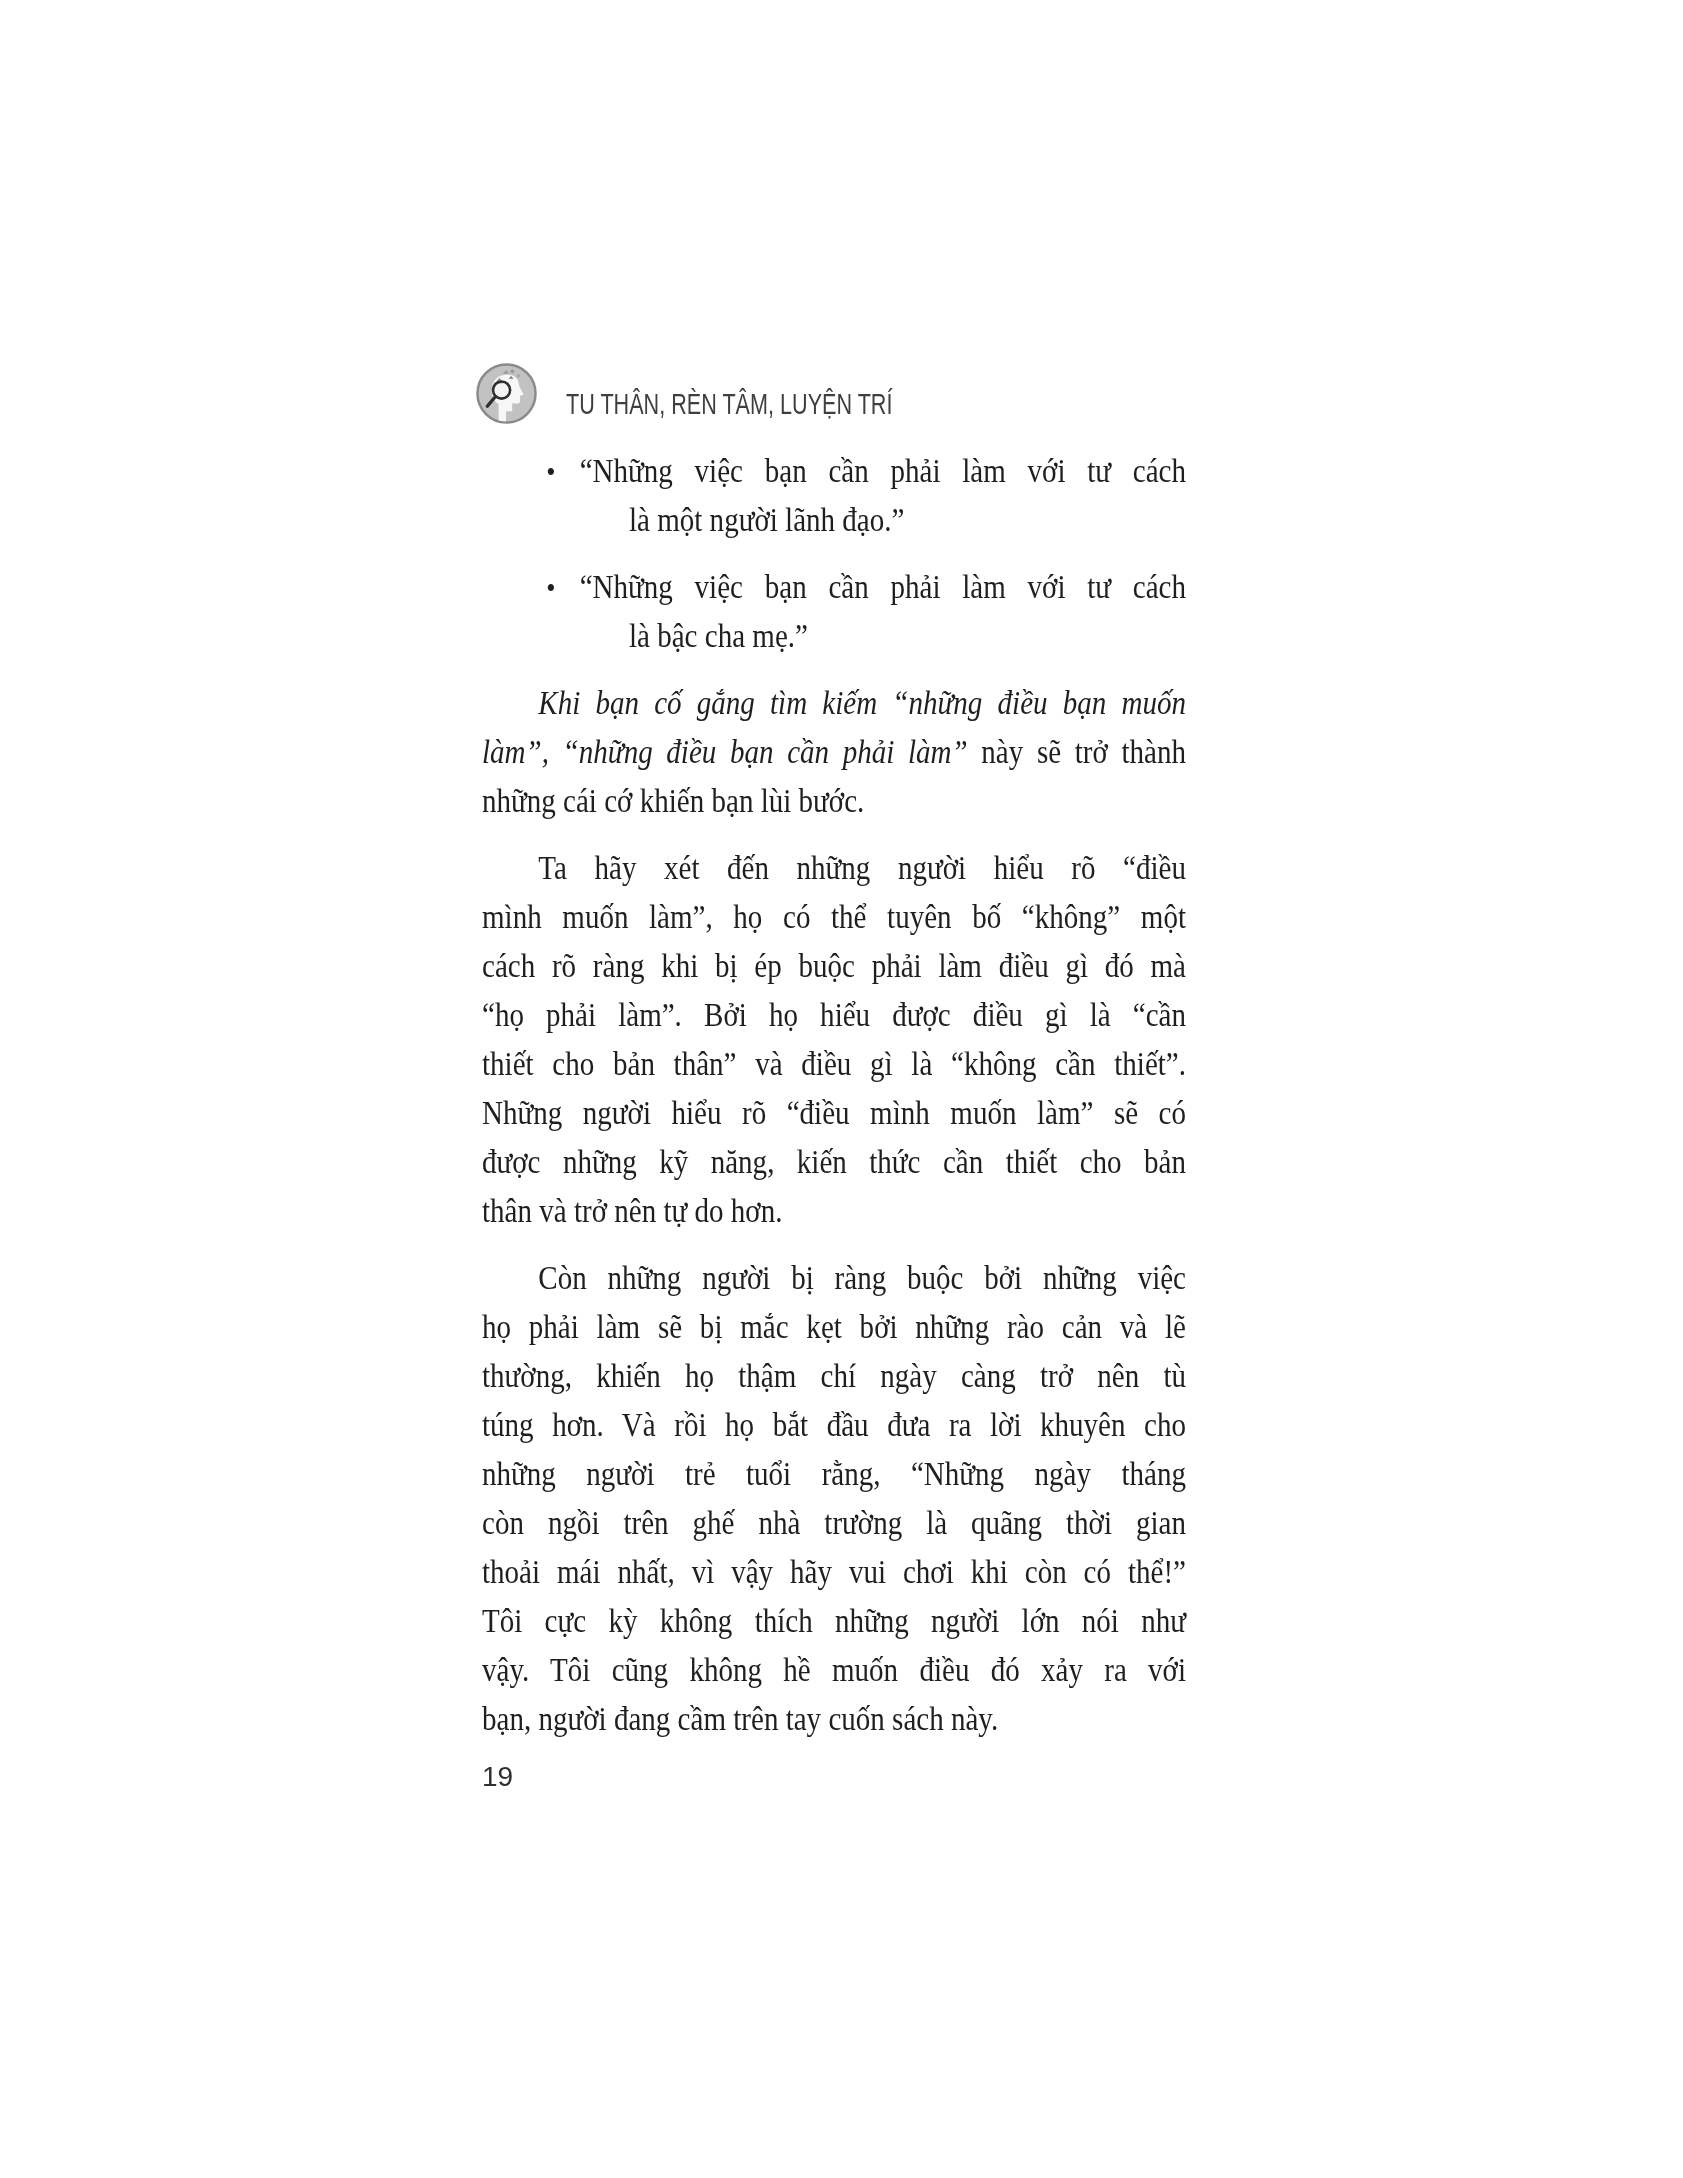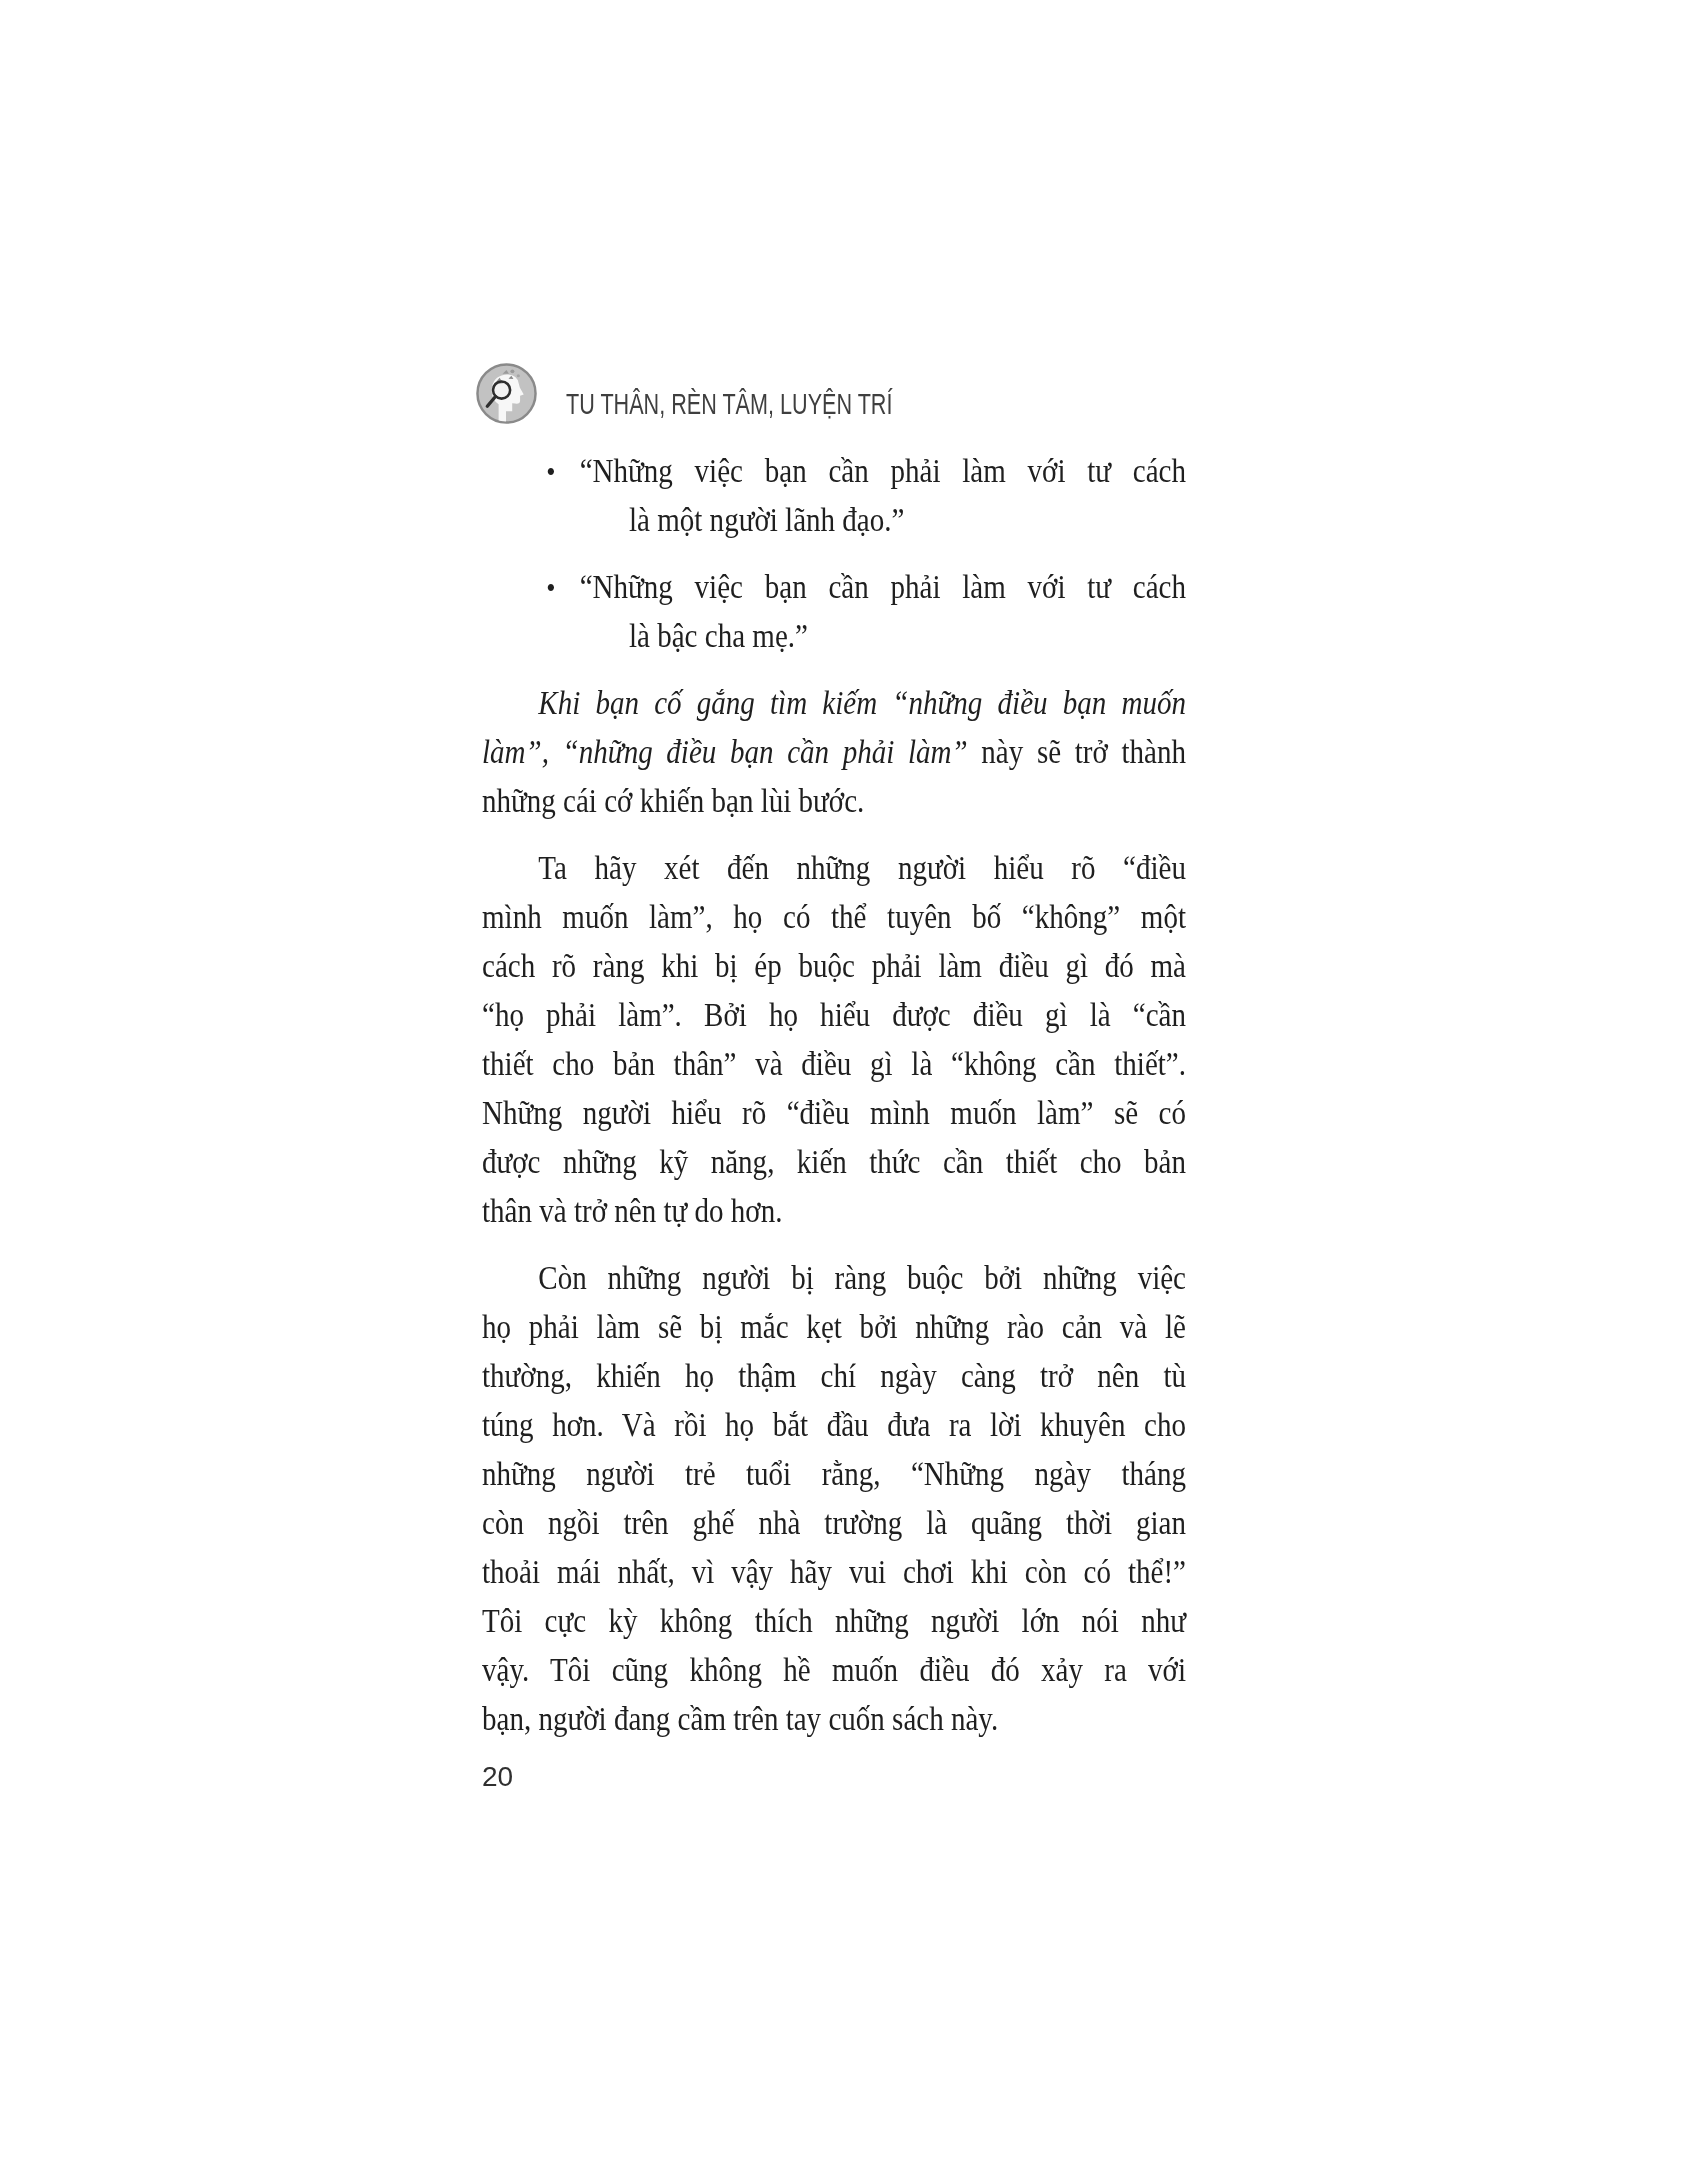--- a/index.html
+++ b/index.html
@@ -124,16 +124,16 @@
         <div class="line"><span>túng hơn. Và rồi họ bắt đầu đưa ra lời khuyên cho</span></div>
         <div class="line"><span>những người trẻ tuổi rằng, “Những ngày tháng</span></div>
         <div class="line"><span>còn ngồi trên ghế nhà trường là quãng thời gian</span></div>
         <div class="line"><span>thoải mái nhất, vì vậy hãy vui chơi khi còn có thể!”</span></div>
         <div class="line"><span>Tôi cực kỳ không thích những người lớn nói như</span></div>
         <div class="line"><span>vậy. Tôi cũng không hề muốn điều đó xảy ra với</span></div>
         <div class="line last"><span>bạn, người đang cầm trên tay cuốn sách này.</span></div>
       </div>
     </div>
 
-  <div class="page-number">20</div>
+  <div class="page-number">19</div>
 
 </div>
 
 
 </body></html>

